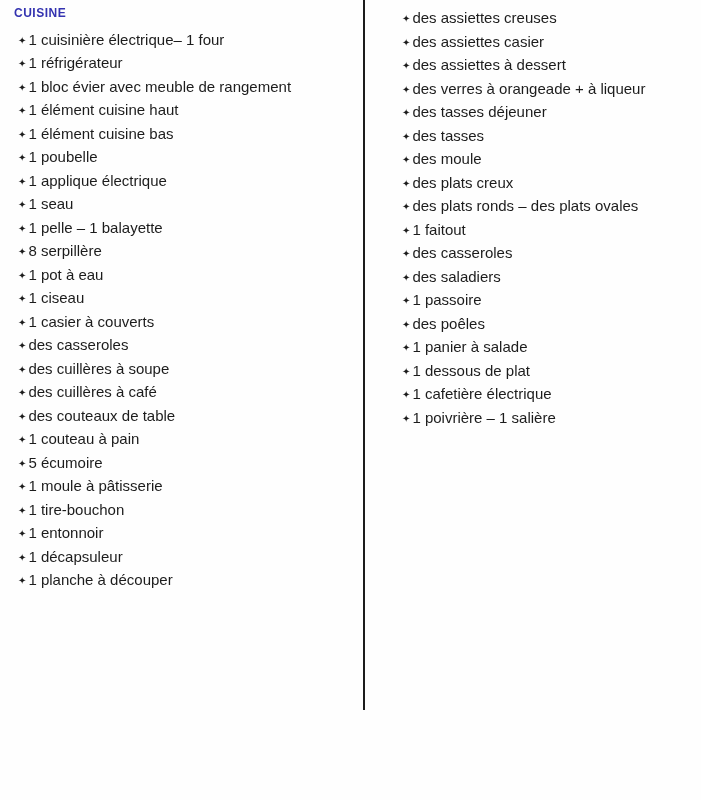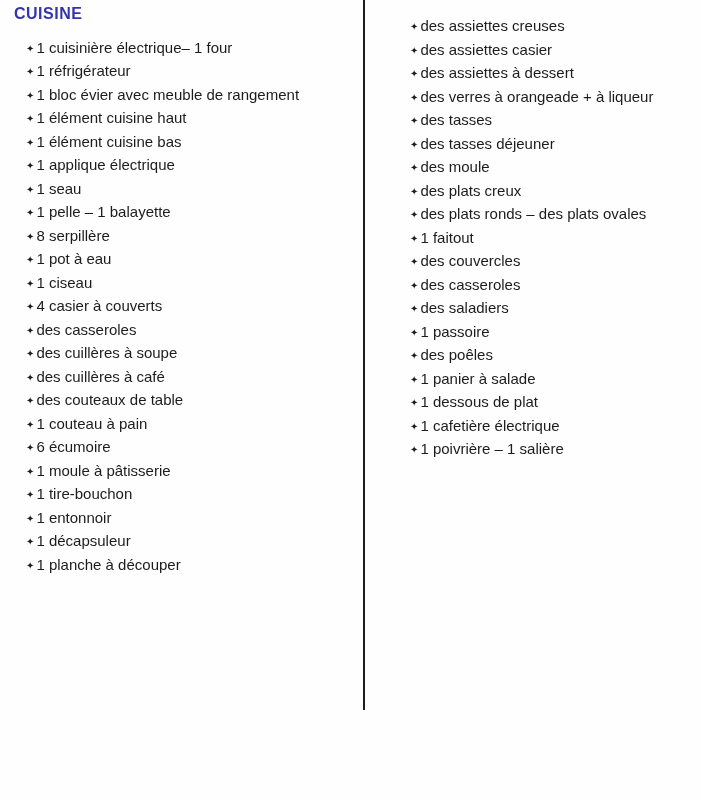--- a/index.html
+++ b/index.html
@@ -24,29 +24,29 @@
     background: #1c1c1c;
   }
   .col {
     position: absolute;
     top: 0;
   }
   .col-left  { left: 14px;  width: 345px; }
   .col-right { left: 398px; width: 300px; }
   .page-title {
     padding-top: 3px;
-    font-size: 16px;
+    font-size: 12px;
     font-weight: bold;
     letter-spacing: 0.5px;
     line-height: 21.5px;
     color: #3433b0;
   }
   ul.item-list {
     list-style: none;
-    margin: 12px;
+    margin: 4px;
     padding: 0;
   }
   ul.item-list li {
     font-size: 15px;
     line-height: 21.5px;
     color: #1c1c1c;
     white-space: nowrap;
   }
   .col-right ul.item-list { padding-top: 3px; }
   .bullet {
@@ -63,56 +63,56 @@
 <div class="page">
 
   <div class="col col-left">
     <div class="page-title">CUISINE</div>
     <ul class="item-list">
         <li><span class="bullet">✦</span><span>1 cuisinière électrique– 1 four</span></li>
         <li><span class="bullet">✦</span><span>1 réfrigérateur</span></li>
         <li><span class="bullet">✦</span><span>1 bloc évier avec meuble de rangement</span></li>
         <li><span class="bullet">✦</span><span>1 élément cuisine haut</span></li>
         <li><span class="bullet">✦</span><span>1 élément cuisine bas</span></li>
+        <li><span class="bullet">✦</span><span>1 poubelle</span></li>
         <li><span class="bullet">✦</span><span>1 applique électrique</span></li>
         <li><span class="bullet">✦</span><span>1 seau</span></li>
         <li><span class="bullet">✦</span><span>1 pelle – 1 balayette</span></li>
         <li><span class="bullet">✦</span><span>8 serpillère</span></li>
         <li><span class="bullet">✦</span><span>1 pot à eau</span></li>
         <li><span class="bullet">✦</span><span>1 ciseau</span></li>
-        <li><span class="bullet">✦</span><span>4 casier à couverts</span></li>
+        <li><span class="bullet">✦</span><span>1 casier à couverts</span></li>
         <li><span class="bullet">✦</span><span>des casseroles</span></li>
         <li><span class="bullet">✦</span><span>des cuillères à soupe</span></li>
         <li><span class="bullet">✦</span><span>des cuillères à café</span></li>
         <li><span class="bullet">✦</span><span>des couteaux de table</span></li>
         <li><span class="bullet">✦</span><span>1 couteau à pain</span></li>
-        <li><span class="bullet">✦</span><span>6 écumoire</span></li>
+        <li><span class="bullet">✦</span><span>5 écumoire</span></li>
         <li><span class="bullet">✦</span><span>1 moule à pâtisserie</span></li>
         <li><span class="bullet">✦</span><span>1 tire-bouchon</span></li>
         <li><span class="bullet">✦</span><span>1 entonnoir</span></li>
         <li><span class="bullet">✦</span><span>1 décapsuleur</span></li>
         <li><span class="bullet">✦</span><span>1 planche à découper</span></li>
       </ul>
   </div>
 
   <div class="divider"></div>
 
   <div class="col col-right">
     <ul class="item-list">
         <li><span class="bullet">✦</span><span>des assiettes creuses</span></li>
         <li><span class="bullet">✦</span><span>des assiettes casier</span></li>
         <li><span class="bullet">✦</span><span>des assiettes à dessert</span></li>
         <li><span class="bullet">✦</span><span>des verres à orangeade + à liqueur</span></li>
+        <li><span class="bullet">✦</span><span>des tasses déjeuner</span></li>
         <li><span class="bullet">✦</span><span>des tasses</span></li>
-        <li><span class="bullet">✦</span><span>des tasses déjeuner</span></li>
         <li><span class="bullet">✦</span><span>des moule</span></li>
         <li><span class="bullet">✦</span><span>des plats creux</span></li>
         <li><span class="bullet">✦</span><span>des plats ronds – des plats ovales</span></li>
         <li><span class="bullet">✦</span><span>1 faitout</span></li>
-        <li><span class="bullet">✦</span><span>des couvercles</span></li>
         <li><span class="bullet">✦</span><span>des casseroles</span></li>
         <li><span class="bullet">✦</span><span>des saladiers</span></li>
         <li><span class="bullet">✦</span><span>1 passoire</span></li>
         <li><span class="bullet">✦</span><span>des poêles</span></li>
         <li><span class="bullet">✦</span><span>1 panier à salade</span></li>
         <li><span class="bullet">✦</span><span>1 dessous de plat</span></li>
         <li><span class="bullet">✦</span><span>1 cafetière électrique</span></li>
         <li><span class="bullet">✦</span><span>1 poivrière – 1 salière</span></li>
       </ul>
   </div>

